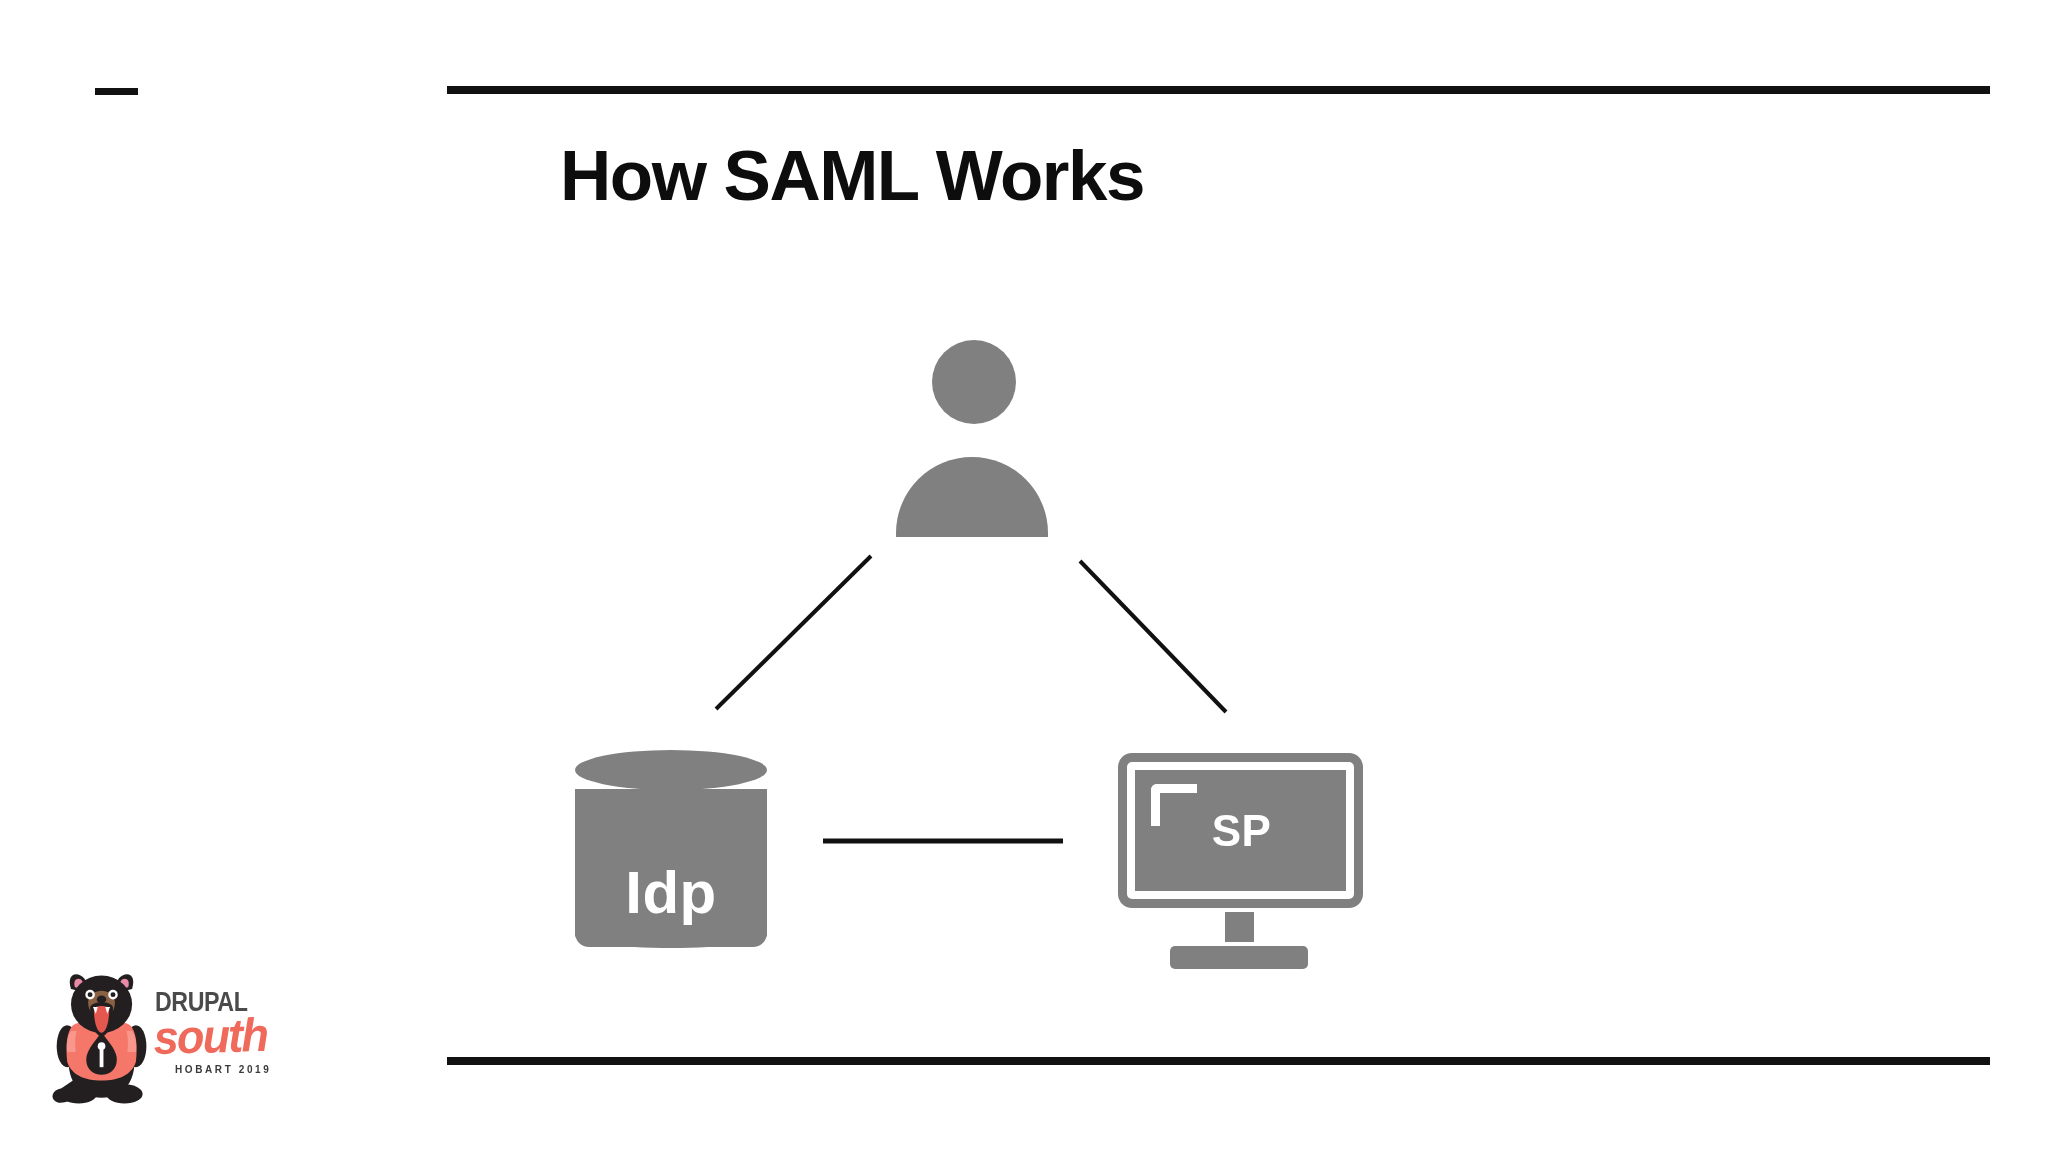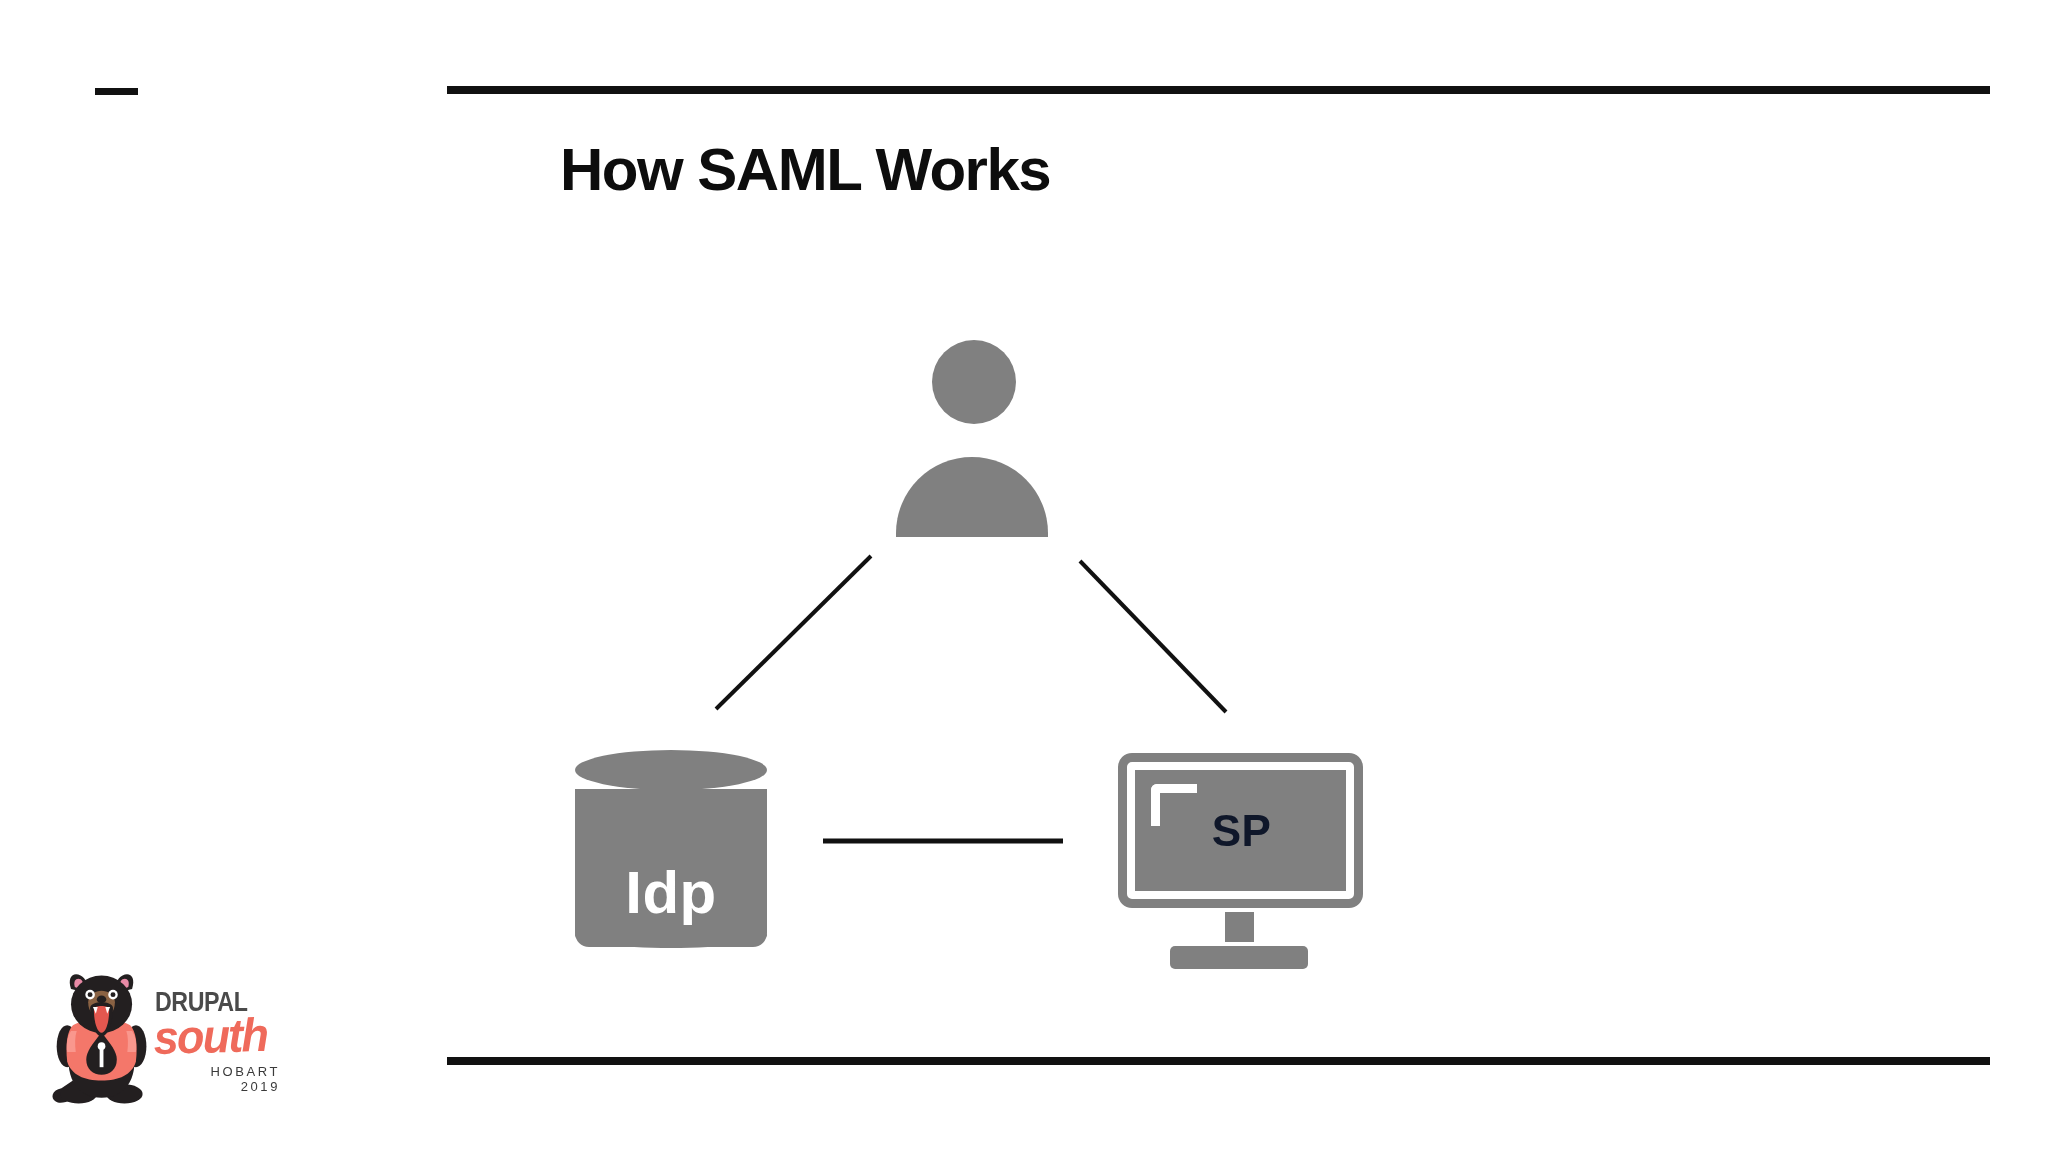--- a/index.html
+++ b/index.html
@@ -33,21 +33,21 @@
     position:absolute;
     left:95px; top:88px;
     width:43px; height:7px;
     background:#111111;
   }
 
   
   .slide-title {
     position:absolute;
     left:560px; top:136px;
-    font-size:60px;
+    font-size:71px;
     font-weight:bold;
     letter-spacing:-1.5px;
     color:#0d0d0d;
     line-height:1.12;
     white-space:nowrap;
   }
 
   
   #diagram {
     position:absolute;
@@ -120,21 +120,21 @@
     position:absolute; left:16px; top:14px;
     width:46px; height:42px;
     border-left:9px solid #ffffff;
     border-top:9px solid #ffffff;
     border-top-left-radius:6px;
   }
   .mon-label {
     position:absolute; left:0; top:0;
     width:100%; height:100%;
     display:flex; align-items:center; justify-content:center;
-    font-size:44px; font-weight:bold; color:#0f172a;
+    font-size:44px; font-weight:bold; color:#ffffff;
     padding-left:2px;
     letter-spacing:0.5px;
   }
   .mon-neck {
     position:absolute; left:107px; top:159px;
     width:29px; height:30px;
     background:#808080;
   }
   .mon-base {
     position:absolute; left:52px; top:193px;
@@ -158,21 +158,21 @@
     position:absolute; left:-2px; top:23px;
     font-size:47px; font-weight:bold;
     font-style:italic;
     color:#ef6a5b;
     letter-spacing:-2px;
     transform:scaleX(0.96) rotate(-1.5deg);
     transform-origin:left top;
   }
   .logo-year {
     position:absolute; left:20px; top:77px;
-    font-size:13px; font-weight:normal;
+    font-size:10px; font-weight:bold;
     color:#3a3a3a;
     letter-spacing:2.6px;
   }
 </style>
 </head>
 <body>
 
 <div id="slide">
 
   <div class="dash-mark"></div>

